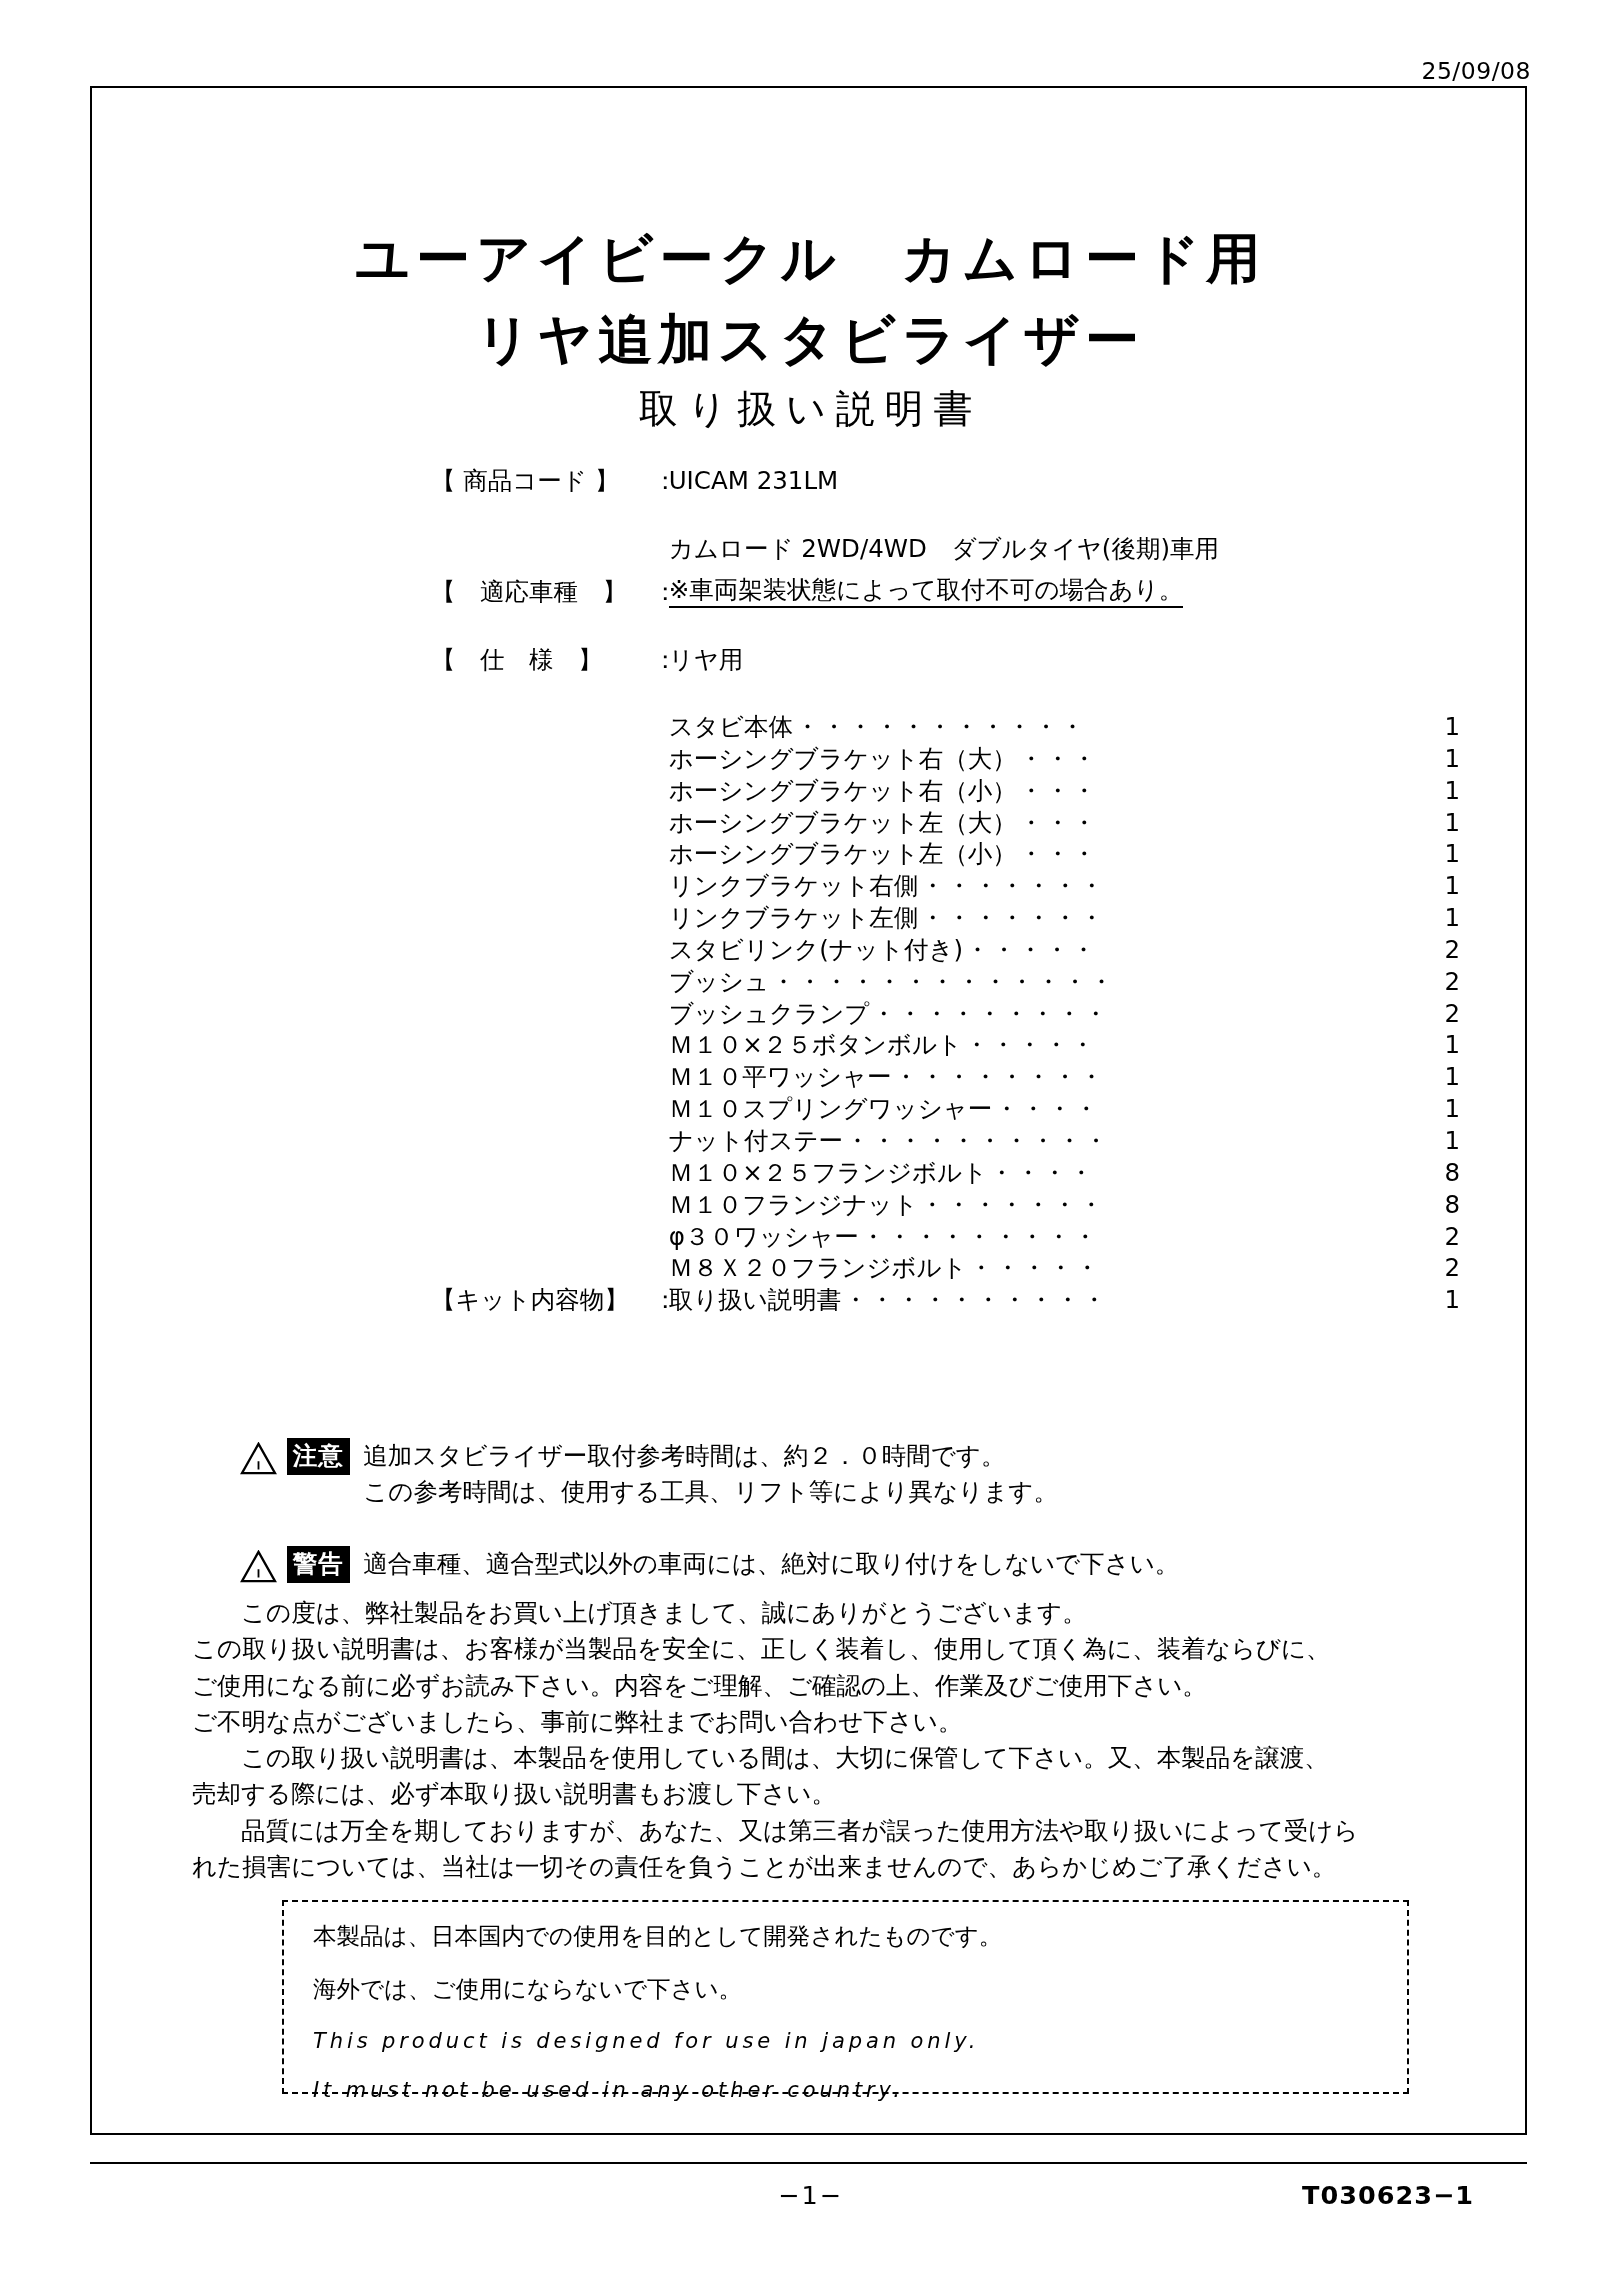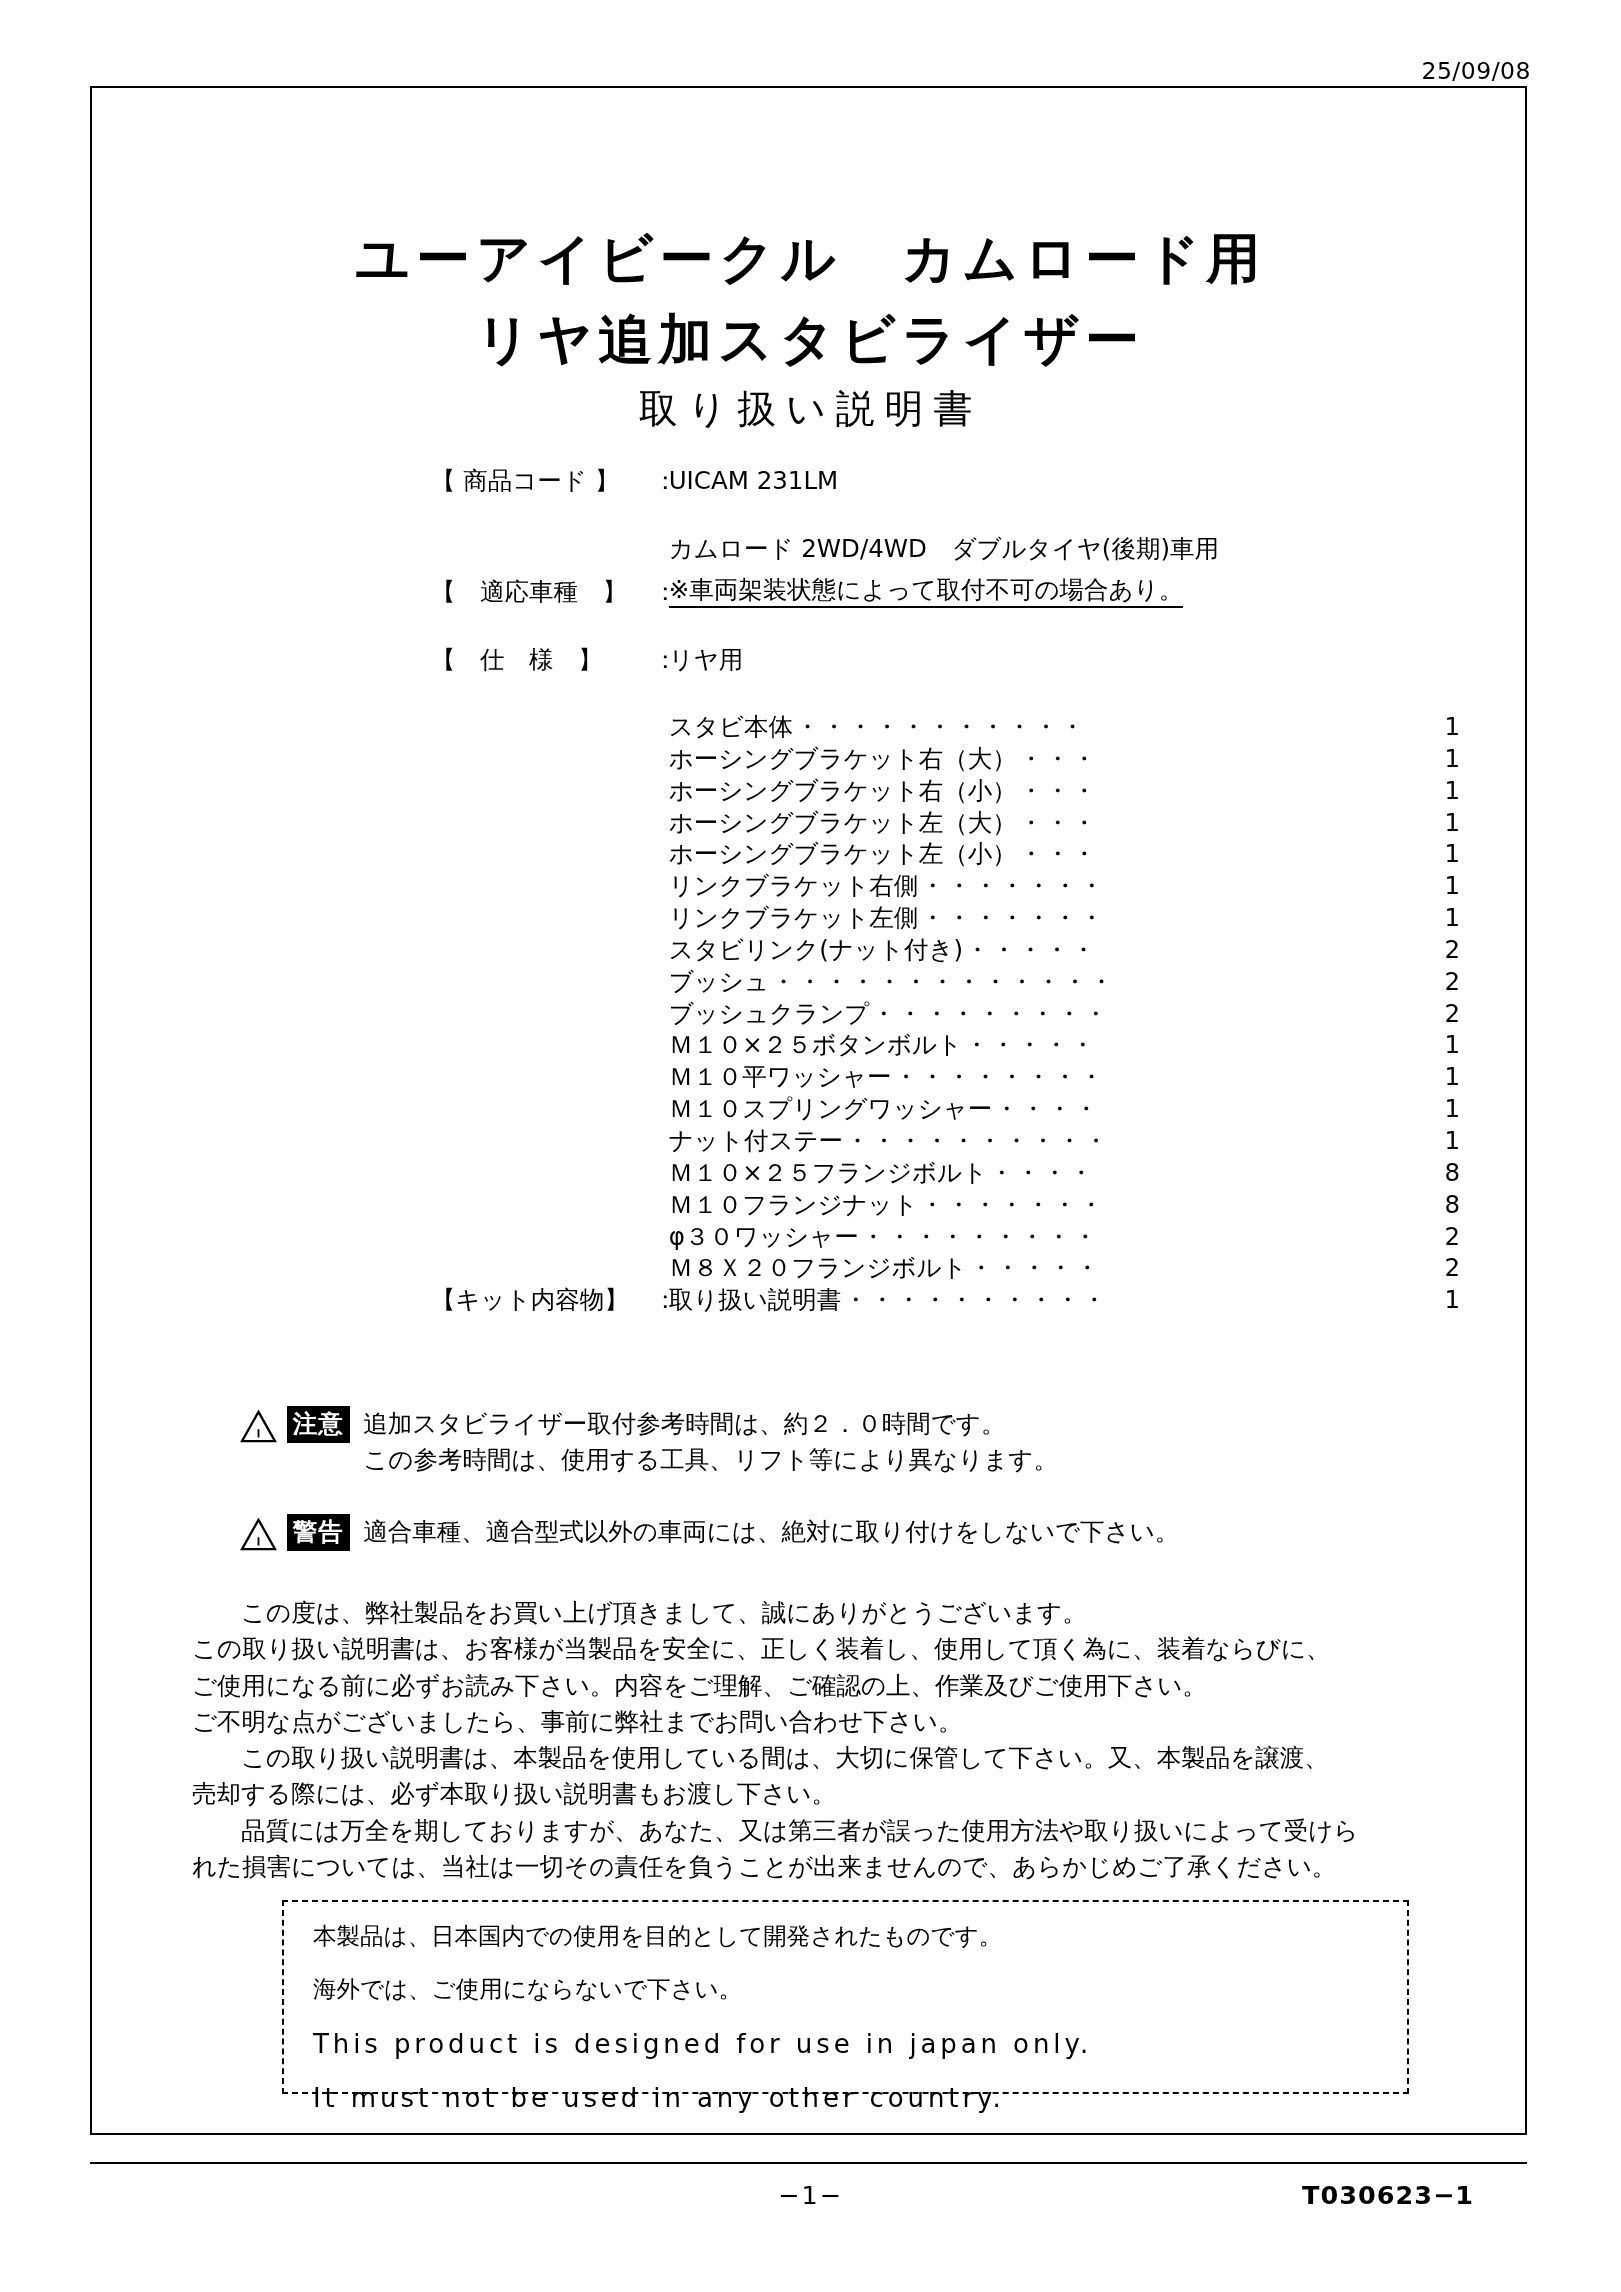--- a/index.html
+++ b/index.html
@@ -111,20 +111,21 @@
     margin: 0 2px;
   }
   .kit-qty { flex: 0 0 auto; text-align: right; min-width: 17.6px; }
 
   
   .notice {
     position: absolute;
     display: flex;
     align-items: flex-start;
     font-size: 24.5px;
+    margin-top: 32px;
   }
   .notice-caution { left: 240px; top: 1406px; }
   .notice-warning { left: 240px; top: 1514px; justify-content: space-between; }
   .warn-tri {
     flex: 0 0 auto;
     width: 37px; height: 33px;
     margin-top: 3.9px;
     margin-right: 9.8px;
   }
   .badge {
@@ -162,25 +163,26 @@
     border: 2px dashed #000;
     box-sizing: border-box;
     padding: 21.6px 29px 0 29px;
   }
   .dashed-box .jp {
     font-size: 23.5px;
     line-height: 1.1;
     margin-bottom: 27.4px;
   }
   .dashed-box .en {
-    font-size: 26px;
+    font-size: 21px;
     letter-spacing: 3.9px;
     line-height: 1.1;
     margin-bottom: 25.5px;
     font-family: "DejaVu Sans", "Liberation Sans", sans-serif;
+    font-style: italic;
   }
 
   
   .footer-rule {
     position: absolute;
     left: 90px;
     top: 2162px;
     width: 1437px;
     height: 0;
     border-top: 2.9px solid #000;

